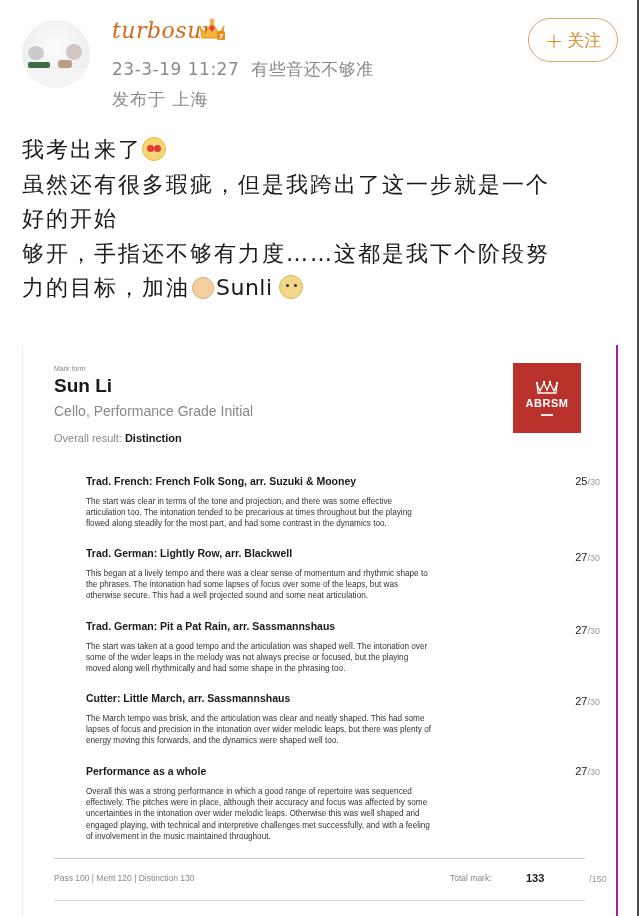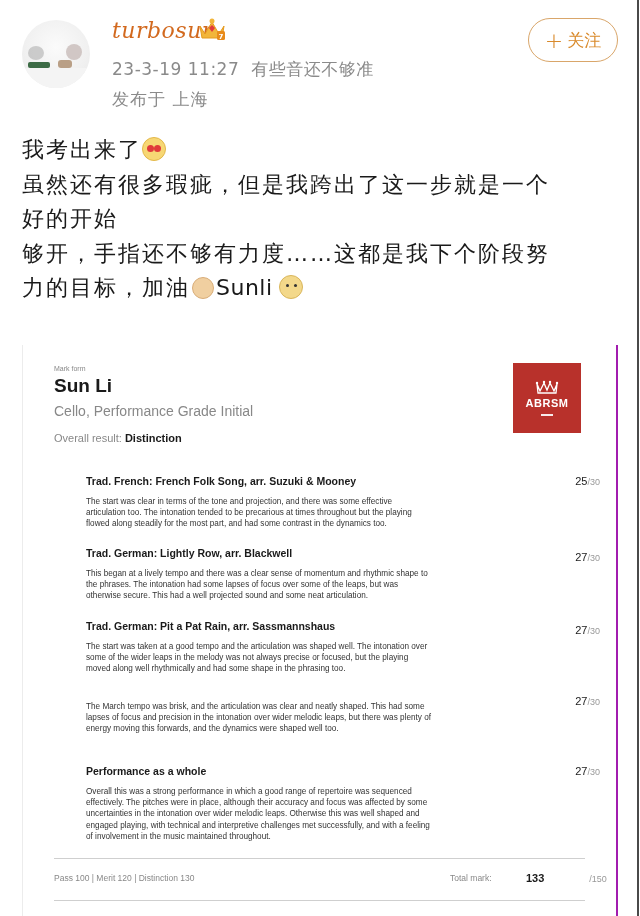--- a/index.html
+++ b/index.html
@@ -149,20 +149,21 @@
     <div class="piece-comment">This began at a lively tempo and there was a clear sense of momentum and rhythmic shape to the phrases. The intonation had some lapses of focus over some of the leaps, but was otherwise secure. This had a well projected sound and some neat articulation.</div>
   </div>
 
   <div class="piece" style="top:275px;">
     <div class="piece-title">Trad. German: Pit a Pat Rain, arr. Sassmannshaus</div>
     <div class="piece-score" style="top:4px;"><b>27</b><span class="max">/30</span></div>
     <div class="piece-comment">The start was taken at a good tempo and the articulation was shaped well. The intonation over some of the wider leaps in the melody was not always precise or focused, but the playing moved along well rhythmically and had some shape in the phrasing too.</div>
   </div>
 
   <div class="piece" style="top:347px;">
+    <div class="piece-title">Cutter: Little March, arr. Sassmannshaus</div>
     <div class="piece-score" style="top:3px;"><b>27</b><span class="max">/30</span></div>
     <div class="piece-comment">The March tempo was brisk, and the articulation was clear and neatly shaped. This had some lapses of focus and precision in the intonation over wider melodic leaps, but there was plenty of energy moving this forwards, and the dynamics were shaped well too.</div>
   </div>
 
   <div class="piece" style="top:420px;">
     <div class="piece-title">Performance as a whole</div>
     <div class="piece-score"><b>27</b><span class="max">/30</span></div>
     <div class="piece-comment" style="width:350px;">Overall this was a strong performance in which a good range of repertoire was sequenced effectively. The pitches were in place, although their accuracy and focus was affected by some uncertainties in the intonation over wider melodic leaps. Otherwise this was well shaped and engaged playing, with technical and interpretive challenges met successfully, and with a feeling of involvement in the music maintained throughout.</div>
   </div>
 

